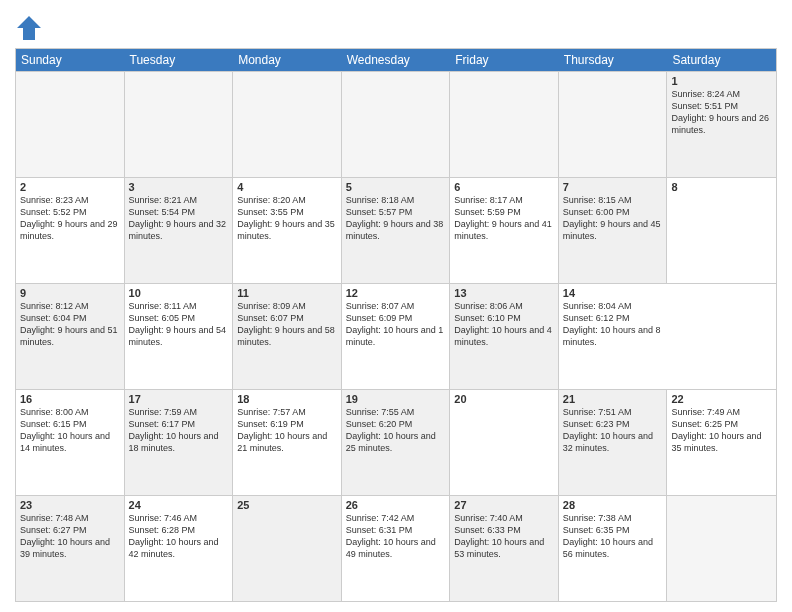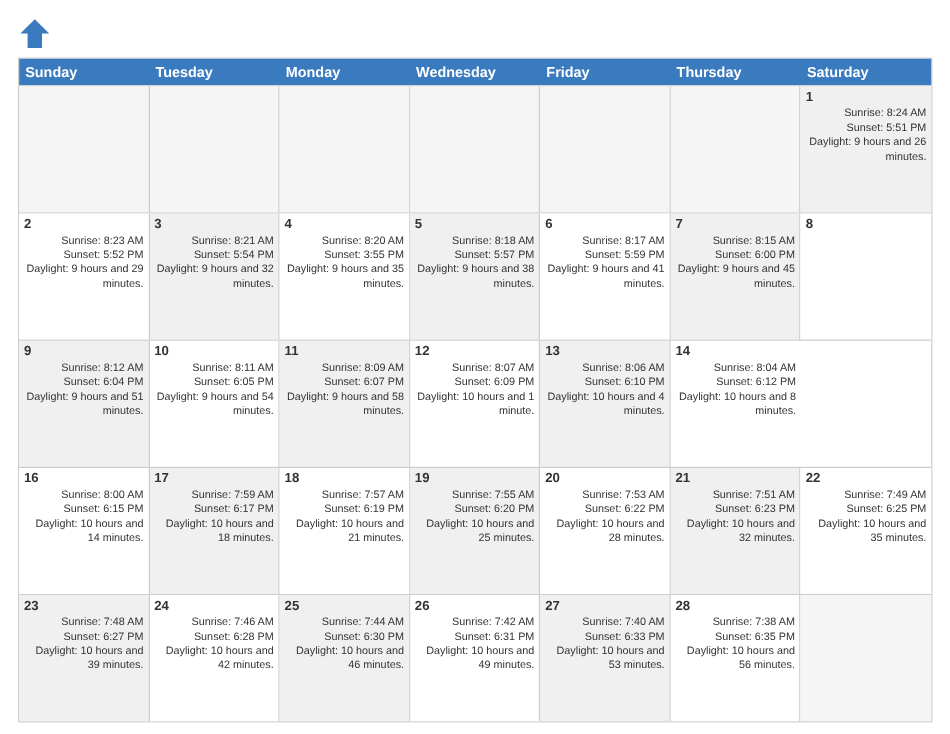--- a/index.html
+++ b/index.html
@@ -66,21 +66,21 @@
       flex-direction: column;
       border: 1px solid #ccc;
     }
     .cal-header {
       display: grid;
       grid-template-columns: repeat(7, 1fr);
       background: #3a7abf;
     }
     .cal-header-cell {
       color: #fff;
-      font-weight: bold;
+      font-weight: normal;
       font-size: 12px;
       padding: 4px 5px;
       text-align: left;
     }
     .cal-body {
       flex: 1;
       display: grid;
       grid-template-rows: repeat(5, 1fr);
     }
     .cal-row {
@@ -107,21 +107,20 @@
     }
     .day-num {
       font-size: 11px;
       font-weight: bold;
       margin-bottom: 1px;
     }
     .cell-detail {
       font-size: 9px;
       line-height: 1.35;
       color: #333;
-      text-align: right;
     }
   </style>
 </head>
 <body>
 
 <div class="page">
   <div class="header">
     <div class="logo">
       <svg class="logo-icon" viewBox="0 0 28 28">
         <polygon points="14,2 26,14 20,14 20,26 8,26 8,14 2,14" fill="#3a7abf"></polygon>
@@ -261,23 +260,20 @@
 Daylight: 10 hours and 21 minutes.</div>
           </div>
           <div class="cal-cell shaded">
             <div class="day-num">19</div>
             <div class="cell-detail">Sunrise: 7:55 AM
 Sunset: 6:20 PM
 Daylight: 10 hours and 25 minutes.</div>
           </div>
           <div class="cal-cell">
             <div class="day-num">20</div>
-            <div class="cell-detail">Sunrise: 7:53 AM
-Sunset: 6:22 PM
-Daylight: 10 hours and 28 minutes.</div>
           </div>
           <div class="cal-cell shaded">
             <div class="day-num">21</div>
             <div class="cell-detail">Sunrise: 7:51 AM
 Sunset: 6:23 PM
 Daylight: 10 hours and 32 minutes.</div>
           </div>
           <div class="cal-cell">
             <div class="day-num">22</div>
             <div class="cell-detail">Sunrise: 7:49 AM
@@ -293,23 +289,20 @@
 Daylight: 10 hours and 39 minutes.</div>
           </div>
           <div class="cal-cell">
             <div class="day-num">24</div>
             <div class="cell-detail">Sunrise: 7:46 AM
 Sunset: 6:28 PM
 Daylight: 10 hours and 42 minutes.</div>
           </div>
           <div class="cal-cell shaded">
             <div class="day-num">25</div>
-            <div class="cell-detail">Sunrise: 7:44 AM
-Sunset: 6:30 PM
-Daylight: 10 hours and 46 minutes.</div>
           </div>
           <div class="cal-cell">
             <div class="day-num">26</div>
             <div class="cell-detail">Sunrise: 7:42 AM
 Sunset: 6:31 PM
 Daylight: 10 hours and 49 minutes.</div>
           </div>
           <div class="cal-cell shaded">
             <div class="day-num">27</div>
             <div class="cell-detail">Sunrise: 7:40 AM

